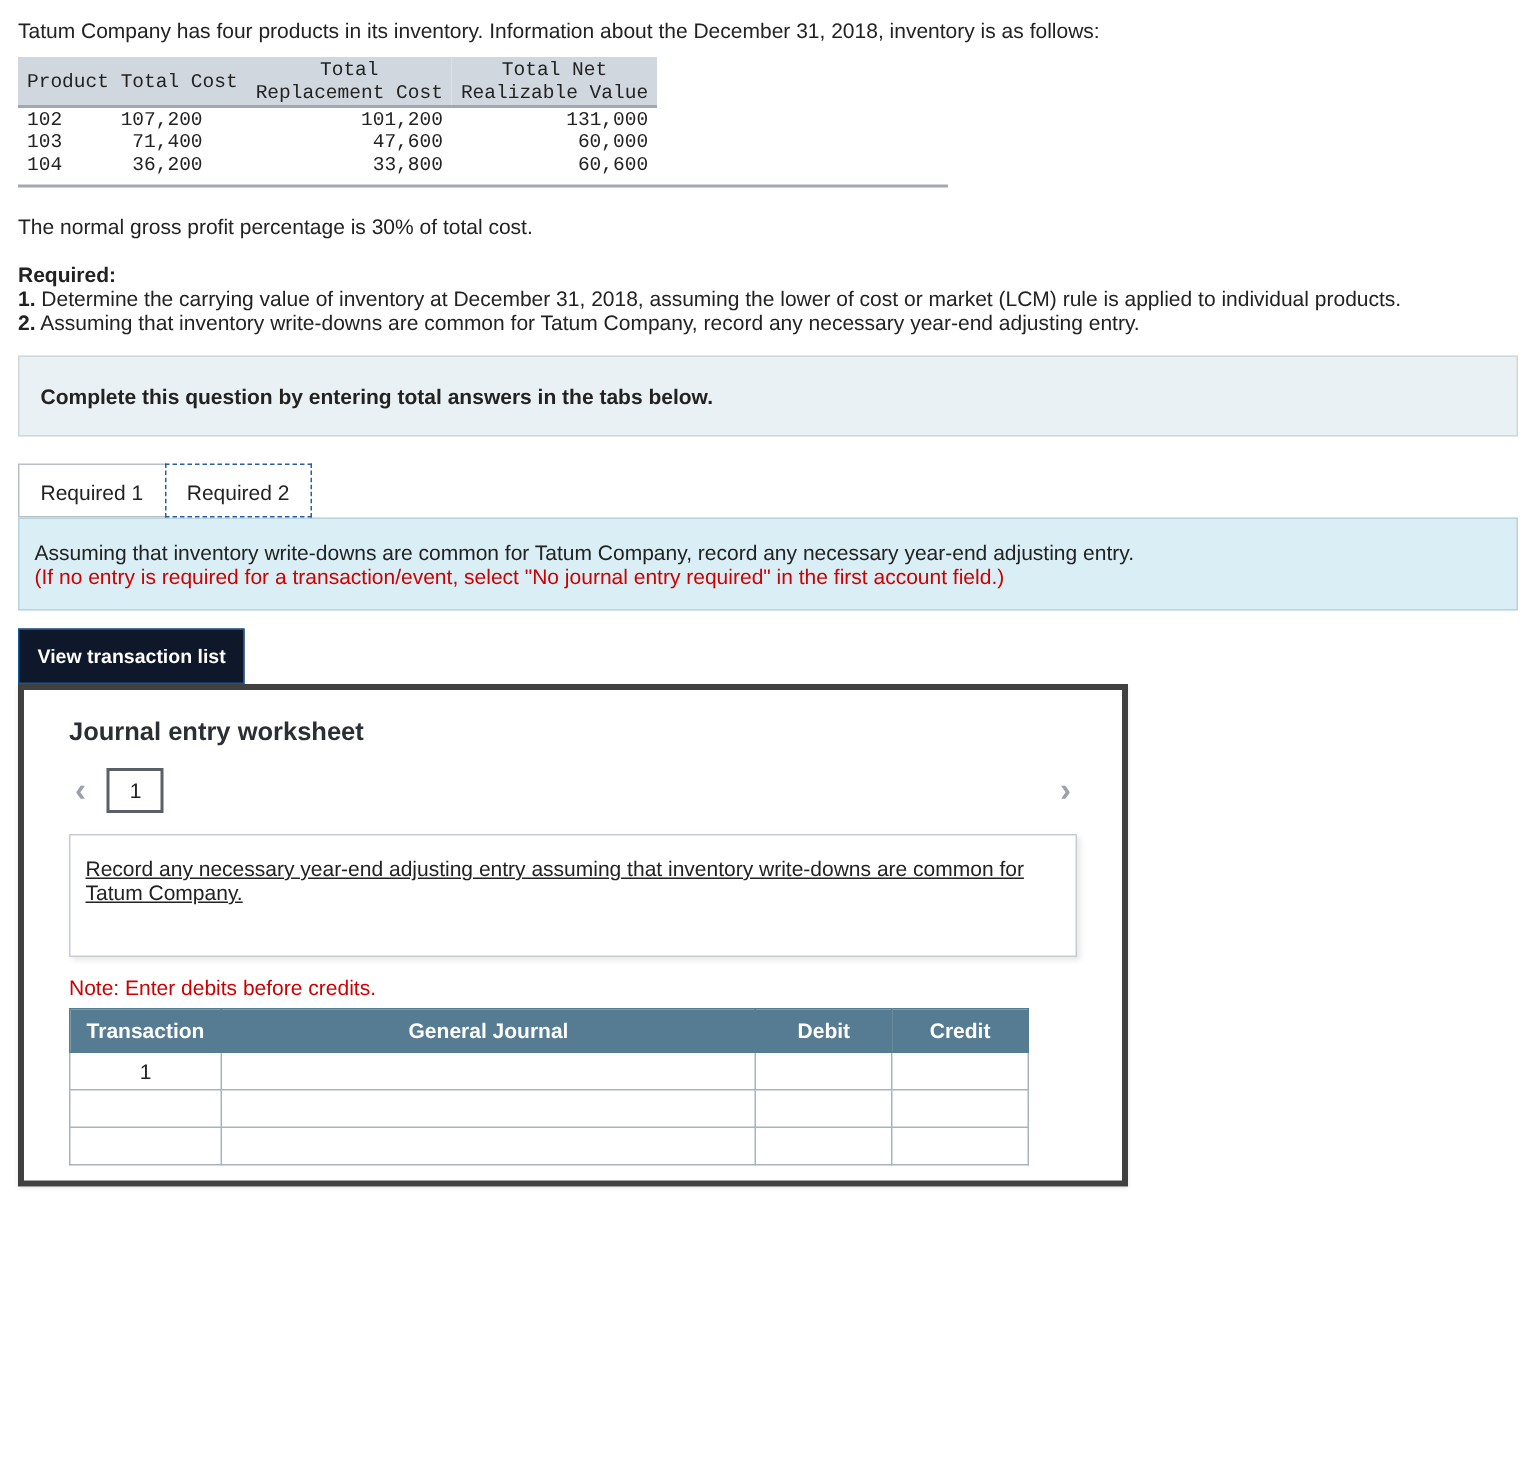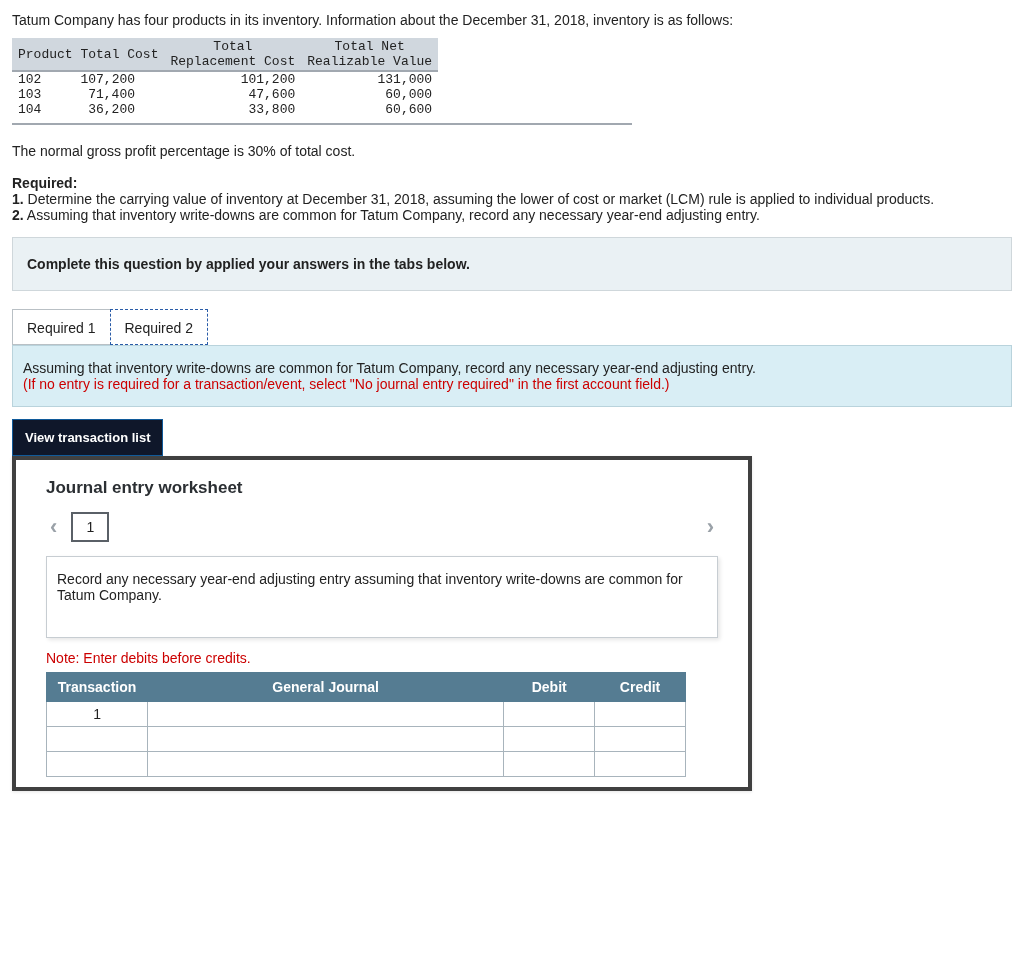--- a/index.html
+++ b/index.html
@@ -94,20 +94,21 @@
     display:flex; align-items:center; justify-content:center;
     font-size: 14px;
     margin-left: 10px;
   }
   .ws-prompt {
     border: 1px solid #c7cdd2;
     padding: 14px 10px 34px 10px;
     font-size: 14px;
     box-shadow: 2px 2px 4px rgba(0,0,0,0.1);
     margin-bottom: 12px;
+    text-decoration: underline;
   }
   .note-red { color: #c00; font-size: 14px; margin: 10px 0 6px 0; }
   table.journal {
     border-collapse: collapse;
     width: 640px;
     font-size: 14px;
   }
   table.journal th {
     background: #557c92;
     color: #ffffff;
@@ -165,21 +166,21 @@
 <div class="rule"></div>
 
 <div style="margin-bottom:16px">The normal gross profit percentage is 30% of total cost.</div>
 
 <div>
   <div class="req-head">Required:</div>
   <div><b>1.</b> Determine the carrying value of inventory at December 31, 2018, assuming the lower of cost or market (LCM) rule is applied to individual products.</div>
   <div><b>2.</b> Assuming that inventory write-downs are common for Tatum Company, record any necessary year-end adjusting entry.</div>
 </div>
 
-<div class="instr-box">Complete this question by applied your answers in the tabs below.</div>
+<div class="instr-box">Complete this question by entering total answers in the tabs below.</div>
 
 <div class="tabs">
   <div class="tab">Required 1</div>
   <div class="tab active">Required 2</div>
 </div>
 
 <div class="tab-content">
   <span>Assuming that inventory write-downs are common for Tatum Company, record any necessary year-end adjusting entry.</span><br>
   <span class="red">(If no entry is required for a transaction/event, select "No journal entry required" in the first account field.)</span>
 </div>

